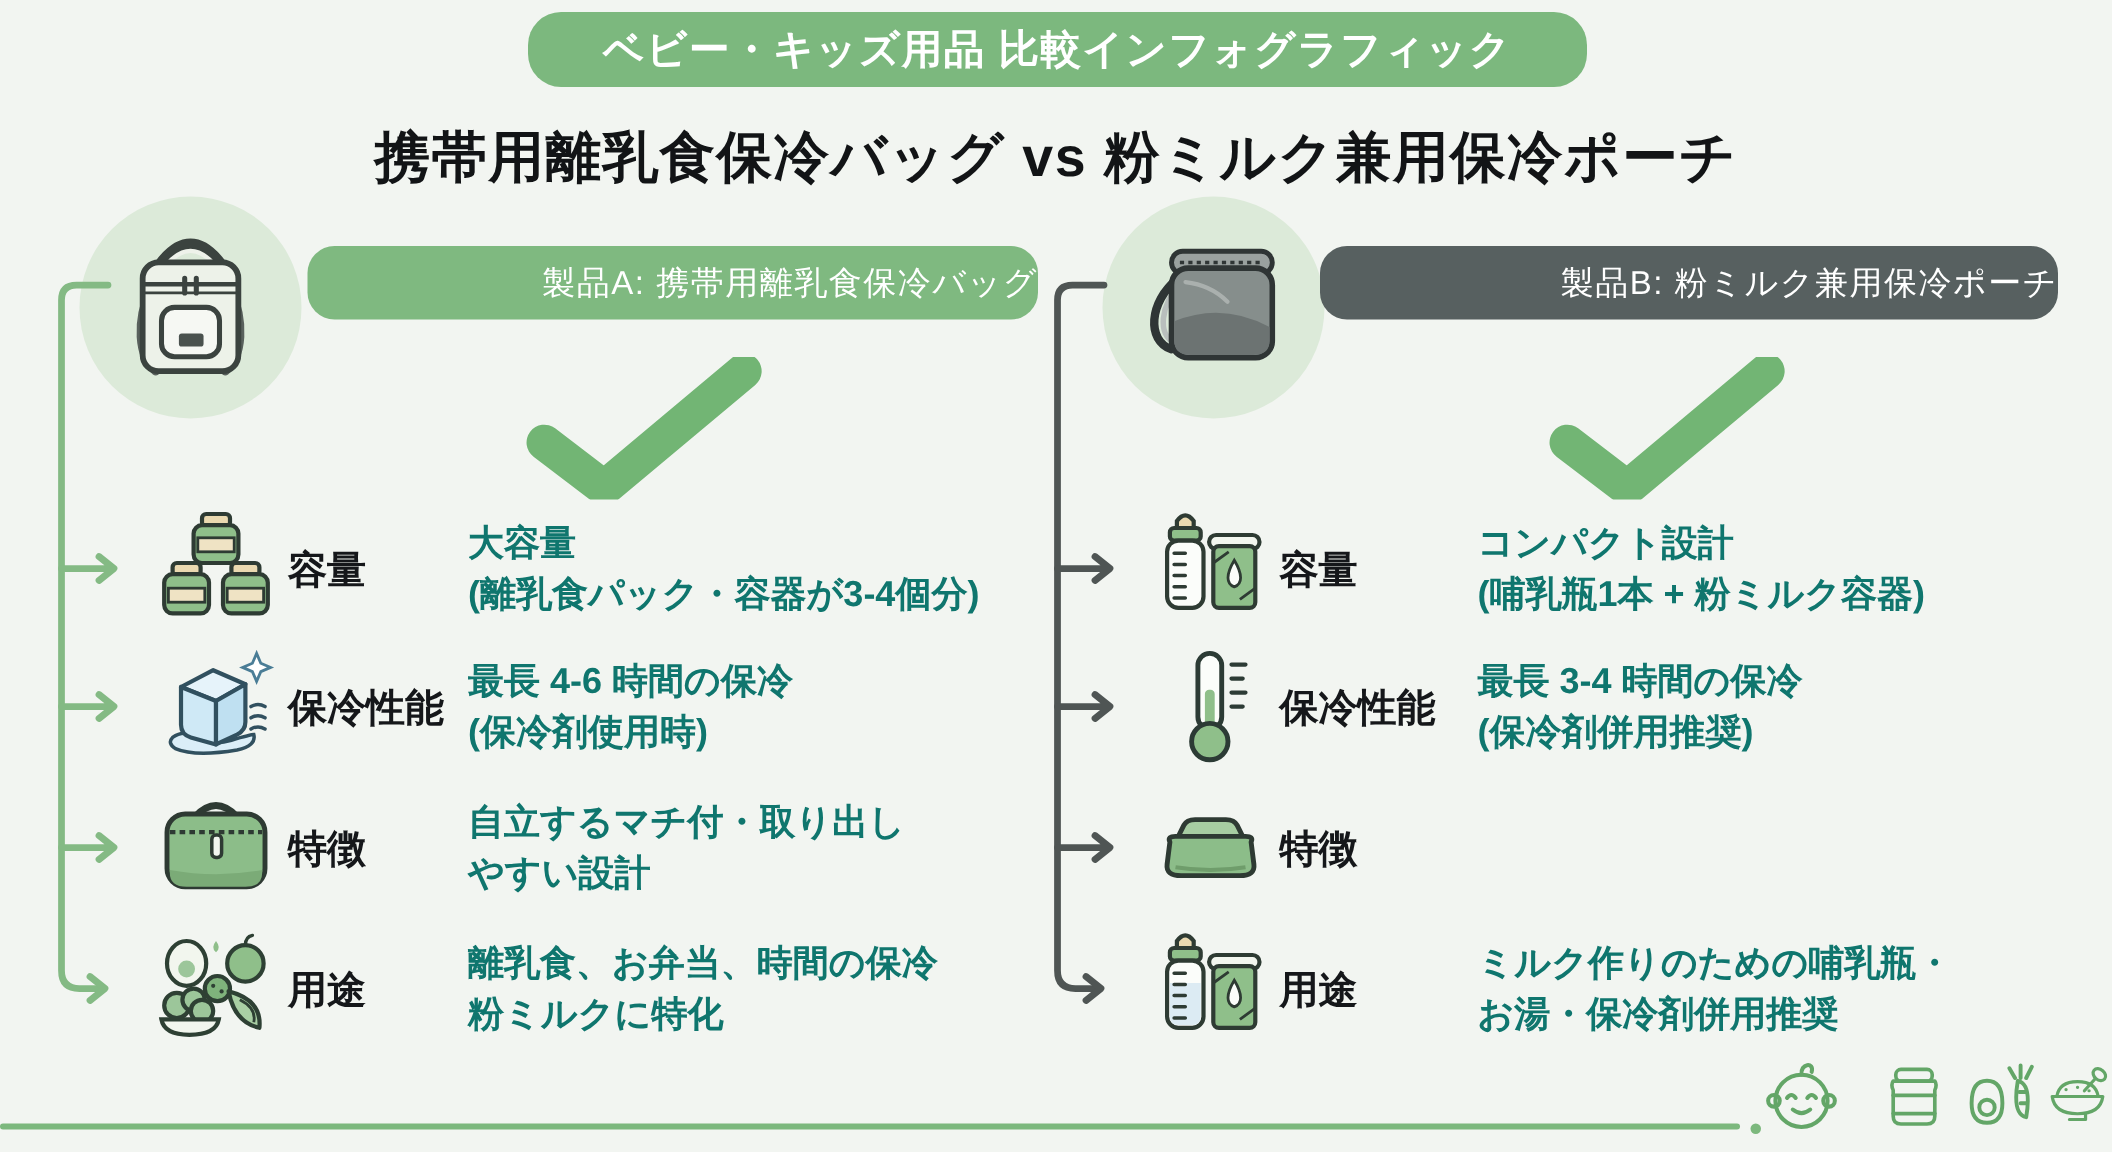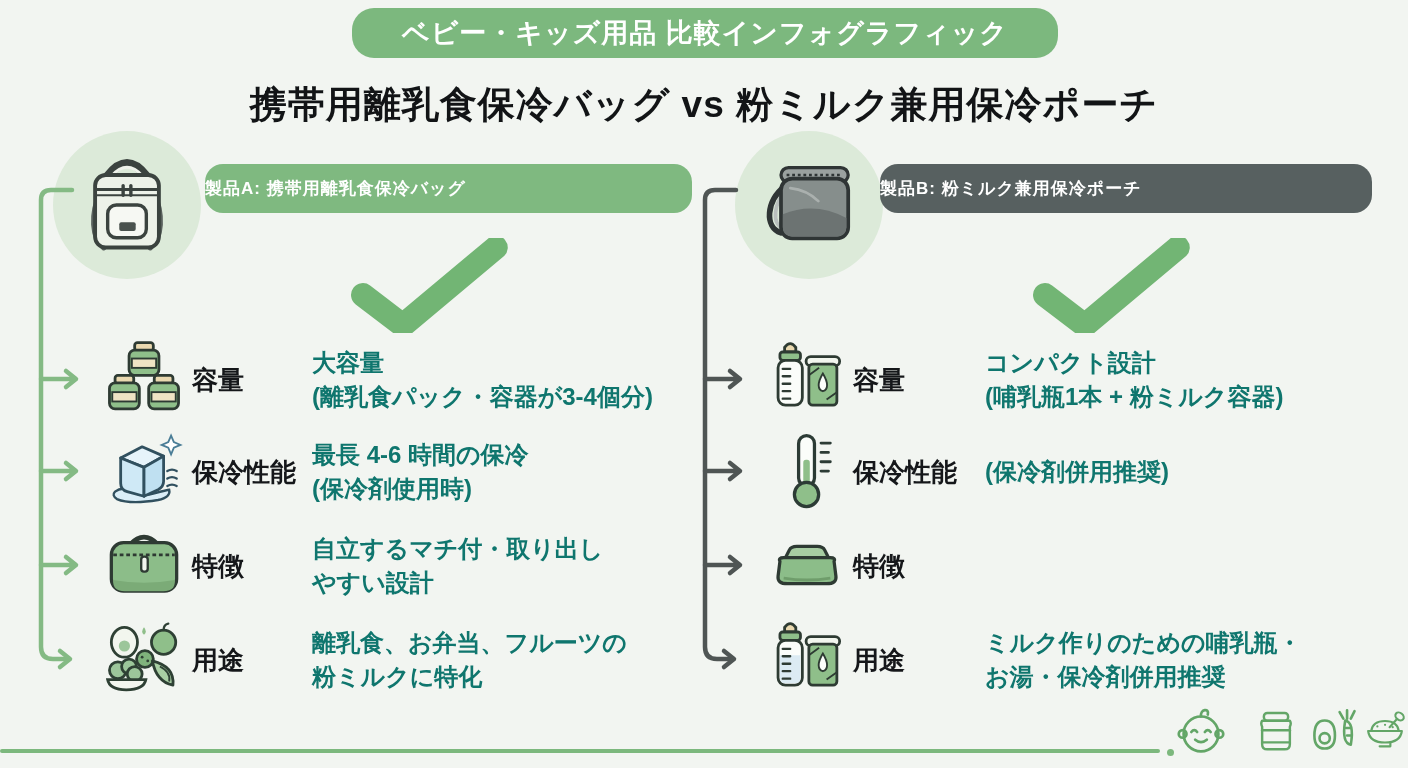--- a/index.html
+++ b/index.html
@@ -22,22 +22,22 @@
     letter-spacing:1px;
   }
   
   .prod-circle{
     position:absolute;top:131px;width:148px;height:148px;border-radius:50%;
     background:#dcead9;display:flex;align-items:center;justify-content:center;
   }
   .circle-a{left:53px}.circle-b{left:735px}
   .prod-header{
     position:absolute;top:164px;height:49px;border-radius:18px;
-    display:flex;align-items:center;justify-content:flex-start;
-    color:#ffffff;font-size:17px;font-weight:700;letter-spacing:1px;
+    display:flex;align-items:center;justify-content:flex-end;
+    color:#ffffff;font-size:22px;font-weight:400;letter-spacing:1px;
   }
   .header-a{left:205px;width:487px;background:#7fb980;}
   .header-b{left:880px;width:492px;background:#576060;}
   .checkmark{position:absolute;top:238px;}
   .check-a{left:330px}.check-b{left:1012px}
   
   .row{position:absolute;height:95px;width:600px;}
   .rowA{left:100px}.rowB{left:763px}
   .r1{top:332px}.r2{top:424px}.r3{top:518px}.r4{top:612px}
   .ric{position:absolute;left:0;top:50%;transform:translateY(-50%);
@@ -177,21 +177,21 @@
         <circle cx="17" cy="56" r="9" fill="#9cc69a" stroke="#2e4034" stroke-width="3"></circle>
         <circle cx="29" cy="52" r="8" fill="#9cc69a" stroke="#2e4034" stroke-width="3"></circle>
         <circle cx="35" cy="60" r="8" fill="#9cc69a" stroke="#2e4034" stroke-width="3"></circle>
         <path d="M6 66 H47 Q45 77 26 77 Q8 77 6 66 Z" fill="#f2f6ee" stroke="#2e4034" stroke-width="3"></path>
         <path d="M54 46 Q78 52 76 72 Q58 68 54 46 Z" fill="#a9cfa4" stroke="#2e4034" stroke-width="3" stroke-linejoin="round"></path>
         <path d="M62 52 Q74 58 72 68" fill="none" stroke="#2e4034" stroke-width="2"></path>
       </svg>
     </div>
     <div class="rlb">用途</div>
     <div class="rvl">
-      <div>離乳食、お弁当、フルーツの</div>
+      <div>離乳食、お弁当、時間の保冷</div>
       <div>粉ミルクに特化</div>
     </div>
   </div>
 
   <div class="prod-circle circle-b">
     <span>
       <svg width="112" height="112" viewBox="0 0 120 120">
         <path d="M34 42 C14 58 12 86 30 92" fill="none" stroke="#2f3535" stroke-width="6" stroke-linecap="round"></path>
         <path d="M36 46 C22 60 20 82 32 87" fill="none" stroke="#b9bfbd" stroke-width="4" stroke-linecap="round"></path>
         <rect x="30" y="22" width="72" height="16" rx="8" fill="#9aa19f" stroke="#2f3535" stroke-width="3.5"></rect>
@@ -246,20 +246,21 @@
     <div class="ric">
       <svg width="84" height="84" viewBox="0 0 90 90">
         <rect x="36" y="6" width="17" height="54" rx="8.5" fill="#fbfdfa" stroke="#2c3b35" stroke-width="3.5"></rect>
         <rect x="41" y="32" width="7" height="30" rx="3" fill="#8fbf8a"></rect>
         <circle cx="44.5" cy="69" r="13" fill="#8fbf8a" stroke="#2c3b35" stroke-width="3.5"></circle>
         <path d="M60 14 h10 M60 24 h8 M60 34 h10 M60 44 h8" stroke="#2c3b35" stroke-width="3" stroke-linecap="round"></path>
       </svg>
     </div>
     <div class="rlb">保冷性能</div>
     <div class="rvl">
+      <div>最長 3-4 時間の保冷</div>
       <div>(保冷剤併用推奨)</div>
     </div>
   </div>
 
   <div class="row rowB r3">
     <div class="ric">
       <svg width="84" height="84" viewBox="0 0 90 90">
         <path d="M20 40 L26 28 Q28 24 34 24 H56 Q62 24 64 28 L70 40 Z" fill="#a7cda2" stroke="#2e3a33" stroke-width="3.5" stroke-linejoin="round"></path>
         <path d="M16 40 Q14 36 20 36 H70 Q76 36 74 40 L76 56 Q77 64 66 64 H24 Q13 64 14 56 Z" fill="#8cbd89" stroke="#2e3a33" stroke-width="3.5" stroke-linejoin="round"></path>
         <path d="M20 58 Q45 62 70 58" fill="none" stroke="#6f9d6b" stroke-width="3"></path>

